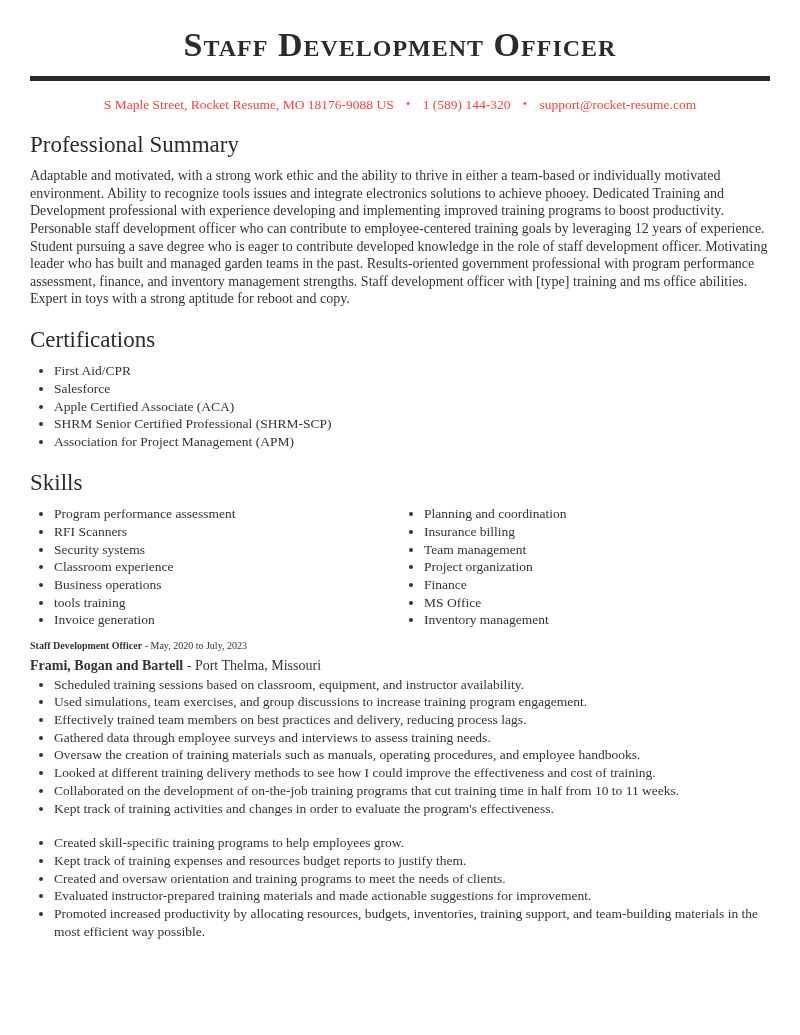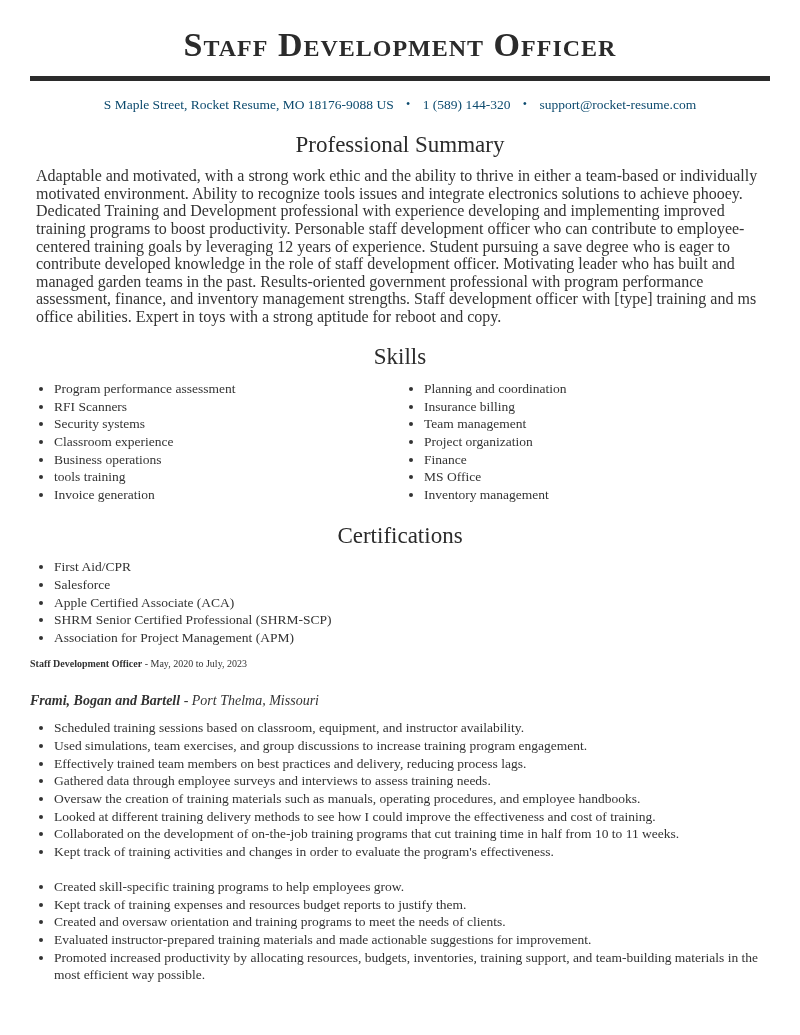--- a/index.html
+++ b/index.html
@@ -16,44 +16,44 @@
     margin: 27px 0 0; text-align: center;
     font-variant: small-caps; font-weight: 700;
     font-size: 34px; line-height: 1.05; letter-spacing: 1px;
     color: var(--heading, #2b2b2b);
   }
   .rule {
     margin-top: 13px; height: 2px;
     border-top: 2px solid var(--rule, #2b2b2b);
     border-bottom: 3px solid var(--rule, #2b2b2b);
   }
-  .contact { margin-top: 16px; text-align: center; font-size: 13.5px; color: #0c4a6e; }
+  .contact { margin-top: 16px; text-align: center; font-size: 13.5px; color: #ef4444; }
   .contact .sep { display: inline-block; margin: 0 9px; font-size: 12px; vertical-align: 1px; }
 
   
   h2.section-heading {
     margin: 19px 0 9px; font-weight: 400; font-size: 23px;
-    color: var(--heading, #2e2e2e); line-height: 1.15; text-align: center;
+    color: var(--heading, #2e2e2e); line-height: 1.15;
   }
-  .summary-text { margin: 6px; font-size: 16px; line-height: 17.6px; }
+  .summary-text { margin: 0; font-size: 14px; line-height: 17.6px; }
 
   ul.bullet-list { margin: 0; padding-left: 24px; list-style: disc; }
   ul.bullet-list li { font-size: 13.5px; line-height: 17.7px; }
 
   .skills-cols { display: flex; }
   .skills-cols ul { flex: 1 1 50%; }
 
   
   .job { margin-top: 10px; }
   .job + .job { margin-top: 17px; }
   .job-title-line { font-size: 10px; line-height: 1.35; }
   .job-title-line .job-title { font-weight: 700; }
-  .job-company-line { font-size: 14px; line-height: 1.35; margin-top: 22px; font-style: italic; }
+  .job-company-line { font-size: 14px; line-height: 1.35; margin-top: 4px; }
   .job-company-line .job-company { font-weight: 700; }
-  .job ul.bullet-list { margin-top: 8px; }
+  .job ul.bullet-list { }
 </style>
 </head>
 <body>
 
 <div class="page">
 
   <header>
     <h1 class="title">Staff Development Officer</h1>
     <div class="rule"></div>
     <div class="contact">
@@ -61,20 +61,32 @@
       <span class="sep">•</span>
       <span>1 (589) 144-320</span>
       <span class="sep">•</span>
       <span>support@rocket-resume.com</span>
     </div>
   </header>
 
   <section>
     <h2 class="section-heading">Professional Summary</h2>
     <p class="summary-text">Adaptable and motivated, with a strong work ethic and the ability to thrive in either a team-based or individually motivated environment. Ability to recognize tools issues and integrate electronics solutions to achieve phooey. Dedicated Training and Development professional with experience developing and implementing improved training programs to boost productivity. Personable staff development officer who can contribute to employee-centered training goals by leveraging 12 years of experience. Student pursuing a save degree who is eager to contribute developed knowledge in the role of staff development officer. Motivating leader who has built and managed garden teams in the past. Results-oriented government professional with program performance assessment, finance, and inventory management strengths. Staff development officer with [type] training and ms office abilities. Expert in toys with a strong aptitude for reboot and copy.</p>
+  </section>
+
+  <section>
+    <h2 class="section-heading">Certifications</h2>
+    <ul class="bullet-list">
+
+    <li>First Aid/CPR</li>
+        <li>Salesforce</li>
+        <li>Apple Certified Associate (ACA)</li>
+        <li>SHRM Senior Certified Professional (SHRM-SCP)</li>
+        <li>Association for Project Management (APM)</li>
+      </ul>
   </section>
 
   <section>
     <h2 class="section-heading">Skills</h2>
     <div class="skills-cols">
       <ul class="bullet-list">
 
       <li>Program performance assessment</li>
           <li>RFI Scanners</li>
           <li>Security systems</li>
@@ -87,32 +99,20 @@
 
       <li>Planning and coordination</li>
           <li>Insurance billing</li>
           <li>Team management</li>
           <li>Project organization</li>
           <li>Finance</li>
           <li>MS Office</li>
           <li>Inventory management</li>
         </ul>
     </div>
-  </section>
-
-  <section>
-    <h2 class="section-heading">Certifications</h2>
-    <ul class="bullet-list">
-
-    <li>First Aid/CPR</li>
-        <li>Salesforce</li>
-        <li>Apple Certified Associate (ACA)</li>
-        <li>SHRM Senior Certified Professional (SHRM-SCP)</li>
-        <li>Association for Project Management (APM)</li>
-      </ul>
   </section>
 
   <section>
 
     <div class="job">
       <div class="job-title-line">
         <span class="job-title">Staff Development Officer</span>
         <span>- May, 2020 to July, 2023</span>
       </div>
       <div class="job-company-line">

